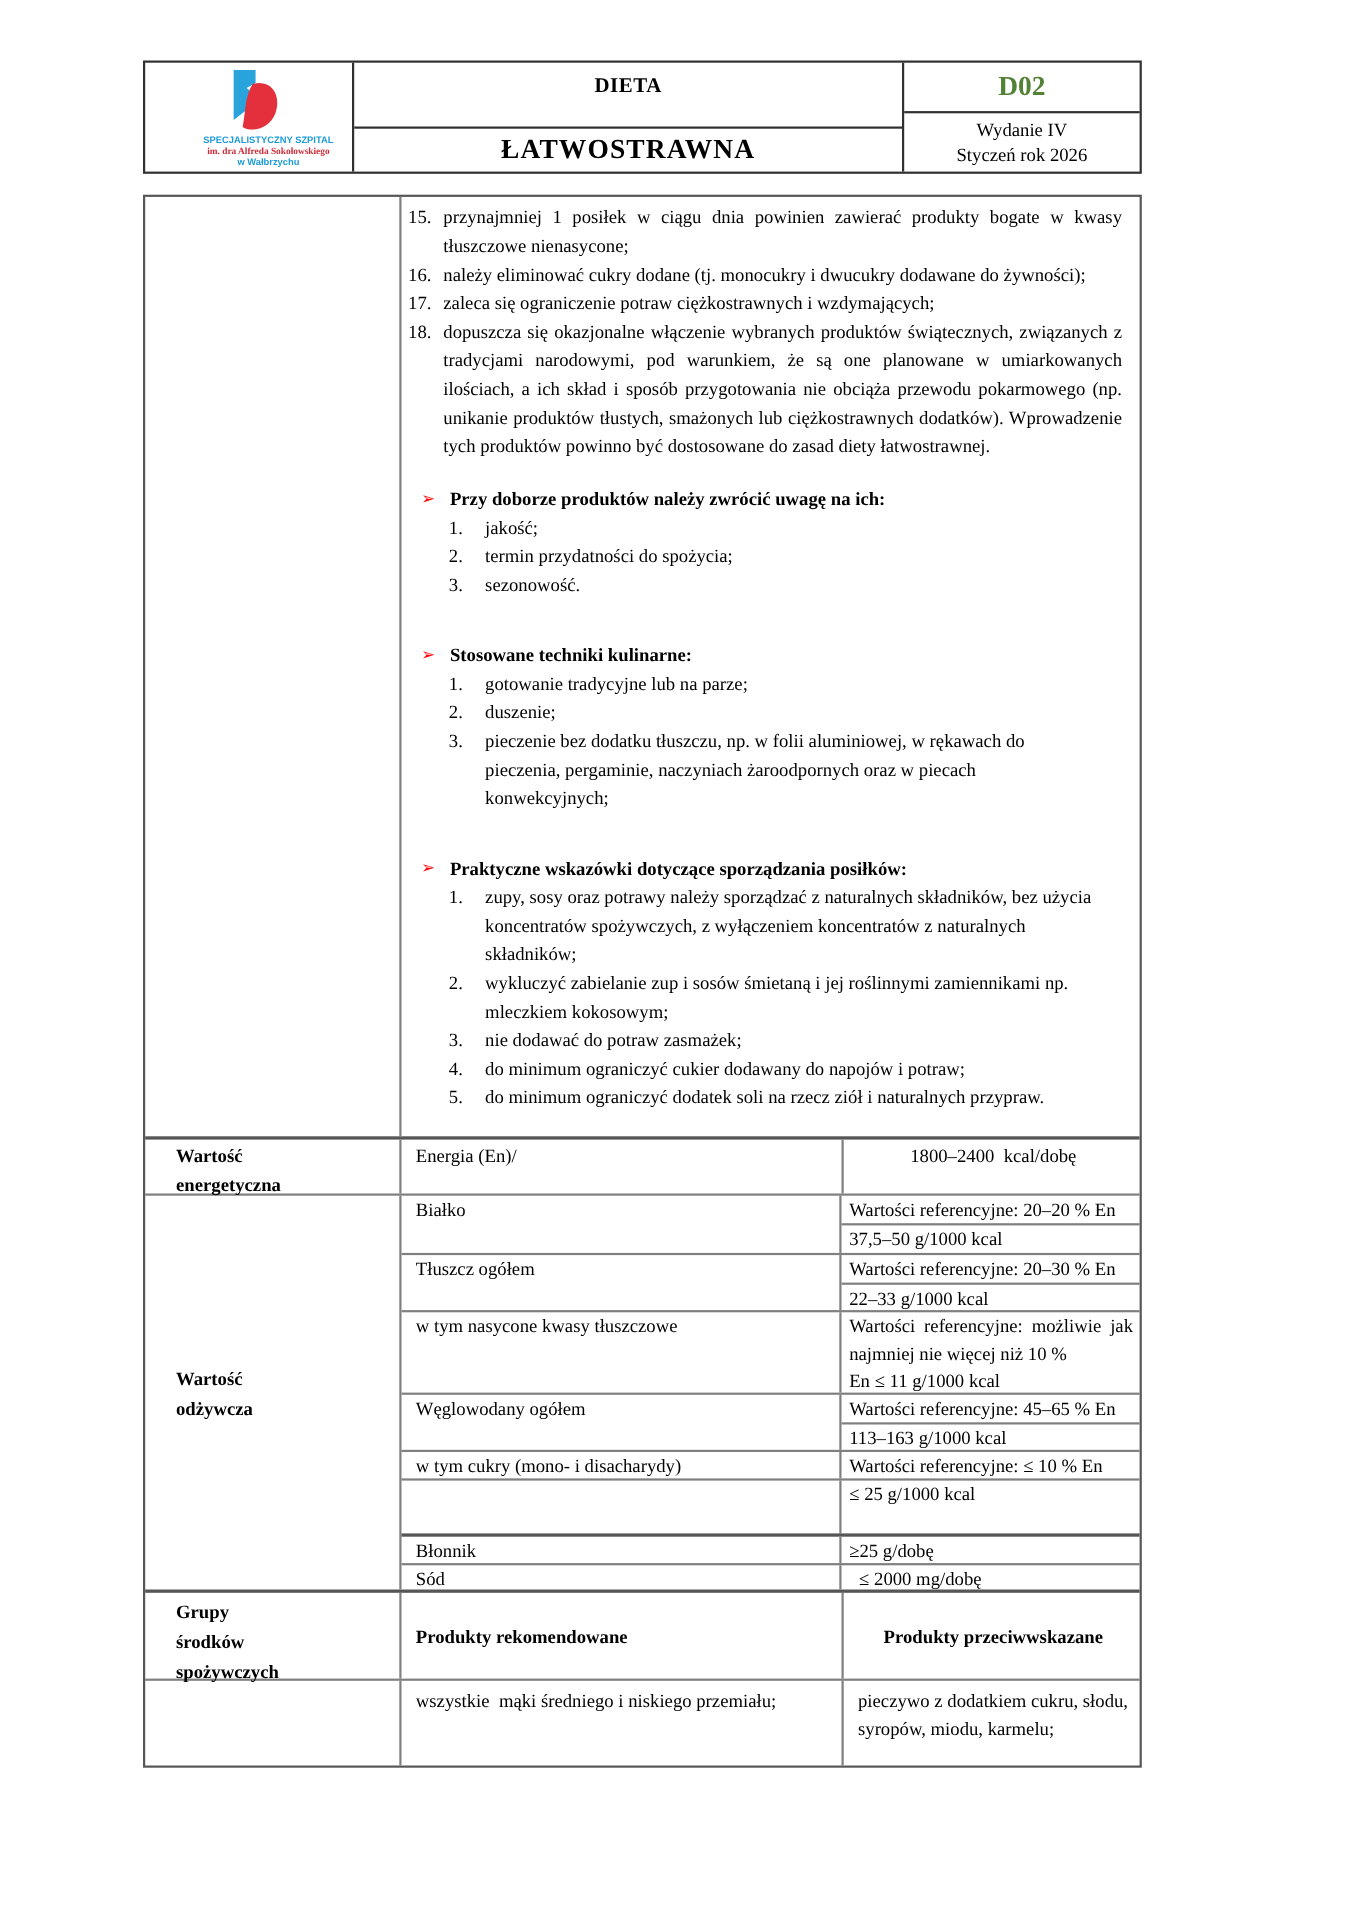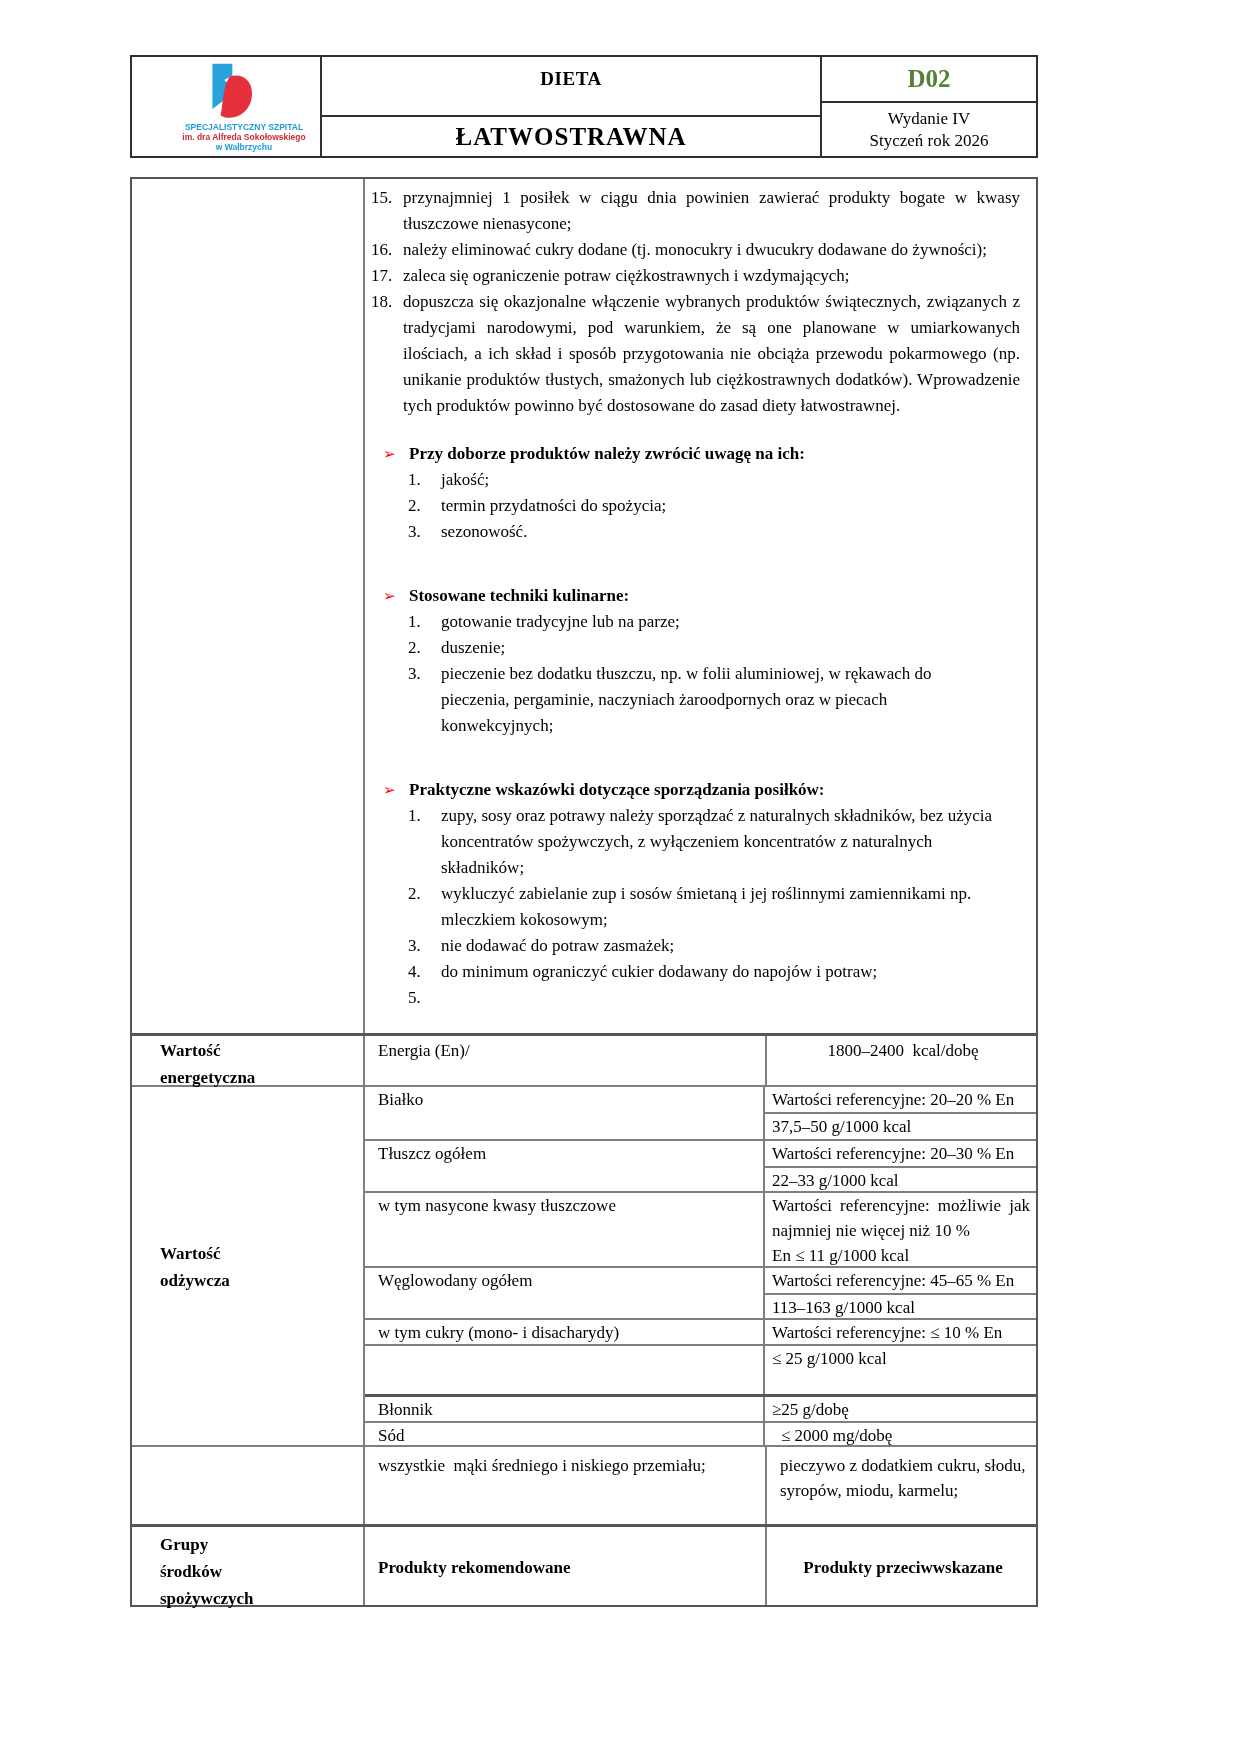--- a/index.html
+++ b/index.html
@@ -81,21 +81,21 @@
   <div class="doc">
 
     <div class="hdr">
       <div class="logo-cell">
         <svg width="64" height="58" viewBox="0 0 70 64">
           <path d="M20 3 h22 v13 l-9 5 9 7 v8 L20 53 Z" fill="#29a3dc"></path>
           <path d="M39 17 C58 12 68 28 62 46 C56 62 38 66 29 60 C32 46 31 30 39 17 Z" fill="#e4303c"></path>
         </svg>
         <div class="logo-text">
           <div style="color:#1d9bd7;">SPECJALISTYCZNY SZPITAL</div>
-          <div style="color:#cf2a36;">im. dra Alfreda Sokołowskiego</div>
+          <div style="color:#cf2a36;font-family:Liberation Serif, serif;">im. dra Alfreda Sokołowskiego</div>
           <div style="color:#1d9bd7;">w Wałbrzychu</div>
         </div>
       </div>
       <div class="mid-cell">
         <div class="hdr-row-top doc-type">DIETA</div>
         <div class="hdr-row-bot">
             <div class="doc-title">ŁATWOSTRAWNA</div>
           </div>
       </div>
       <div class="right-cell">
@@ -185,20 +185,21 @@
           <div class="sub-item">
             <span class="no">3.</span>
             <span class="tx">nie dodawać do potraw zasmażek;</span>
           </div>
           <div class="sub-item">
             <span class="no">4.</span>
             <span class="tx">do minimum ograniczyć cukier dodawany do napojów i potraw;</span>
           </div>
           <div class="sub-item">
             <span class="no">5.</span>
+            <span class="tx">do minimum ograniczyć dodatek soli na rzecz ziół i naturalnych przypraw.</span>
           </div>
 
         </div>
       </div>
 
       <div class="band bt3" style="height:52px;">
         <div class="c1 lblpad">
           <div>Wartość</div>
           <div>energetyczna</div>
         </div>
@@ -268,33 +269,33 @@
           </div>
 
           <div class="nrow h29 bt2">
             <div class="lbl">Sód</div>
             <div class="vals">
               <div class="vline sod-ind">≤ 2000 mg/dobę</div>
             </div>
           </div>
 
         </div>
-      </div>
-
-      <div class="band bt2 fg-row">
-        <div class="c1"></div>
-        <div class="c2 cellpad prewrap" style="padding-top:6px;">wszystkie  mąki średniego i niskiego przemiału;</div>
-        <div class="c3 cellpad" style="padding-top:6px;">pieczywo z dodatkiem cukru, słodu, syropów, miodu, karmelu;</div>
       </div>
 
       <div class="band bt3 fg-head">
         <div class="c1 fg-lbl">
           <div>Grupy</div>
           <div>środków</div>
           <div>spożywczych</div>
         </div>
         <div class="c2 cellpad fg-colhead">Produkty rekomendowane</div>
         <div class="c3 cellpad fg-colhead center">Produkty przeciwwskazane</div>
       </div>
 
+      <div class="band bt2 fg-row">
+        <div class="c1"></div>
+        <div class="c2 cellpad prewrap" style="padding-top:6px;">wszystkie  mąki średniego i niskiego przemiału;</div>
+        <div class="c3 cellpad" style="padding-top:6px;">pieczywo z dodatkiem cukru, słodu, syropów, miodu, karmelu;</div>
+      </div>
+
     </div>
   </div>
 </div>
 
 </body></html>

